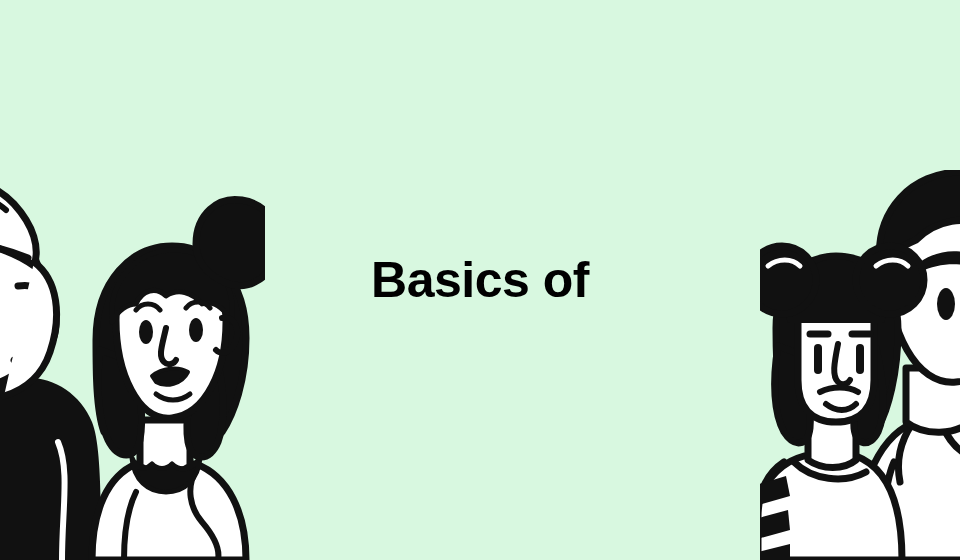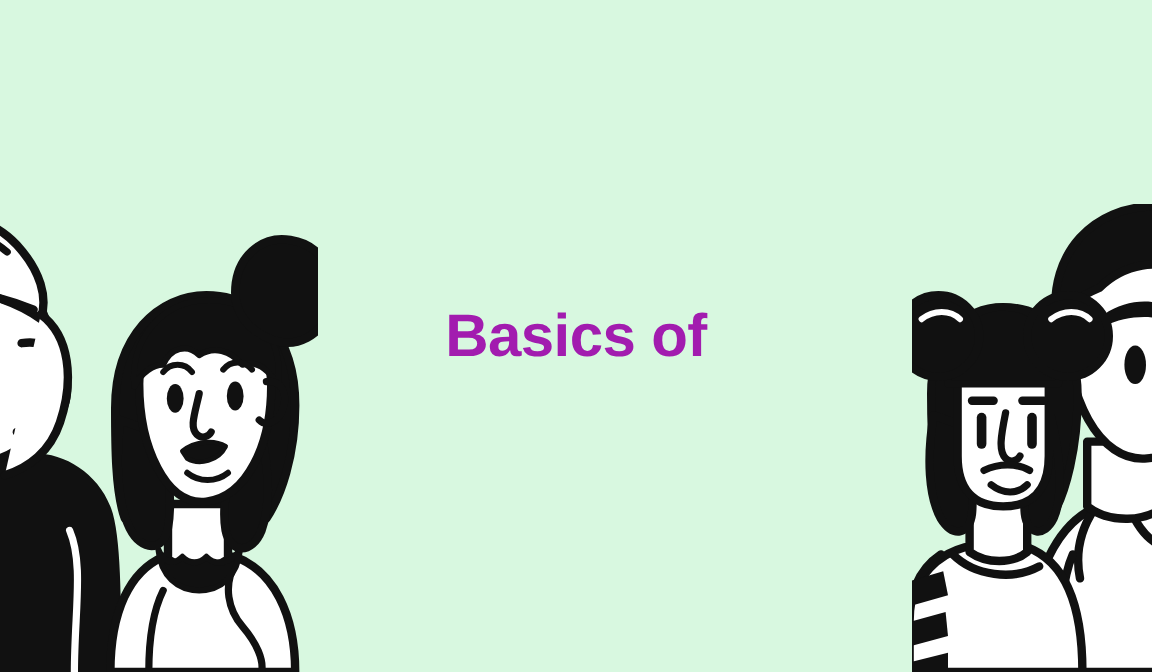--- a/index.html
+++ b/index.html
@@ -28,21 +28,21 @@
     display: flex;
     flex-direction: column;
     align-items: center;
     justify-content: center;
     z-index: 5;
     pointer-events: none;
   }
   .title-line {
     font-family: "Liberation Sans", sans-serif;
     font-weight: bold;
-    color: #a21caf;
+    color: #000000;
     font-size: 50px;
     line-height: 1.29;
     letter-spacing: -0.5px;
     text-align: center;
     white-space: nowrap;
   }
   .art {
     position: absolute;
     bottom: 0;
     z-index: 2;

